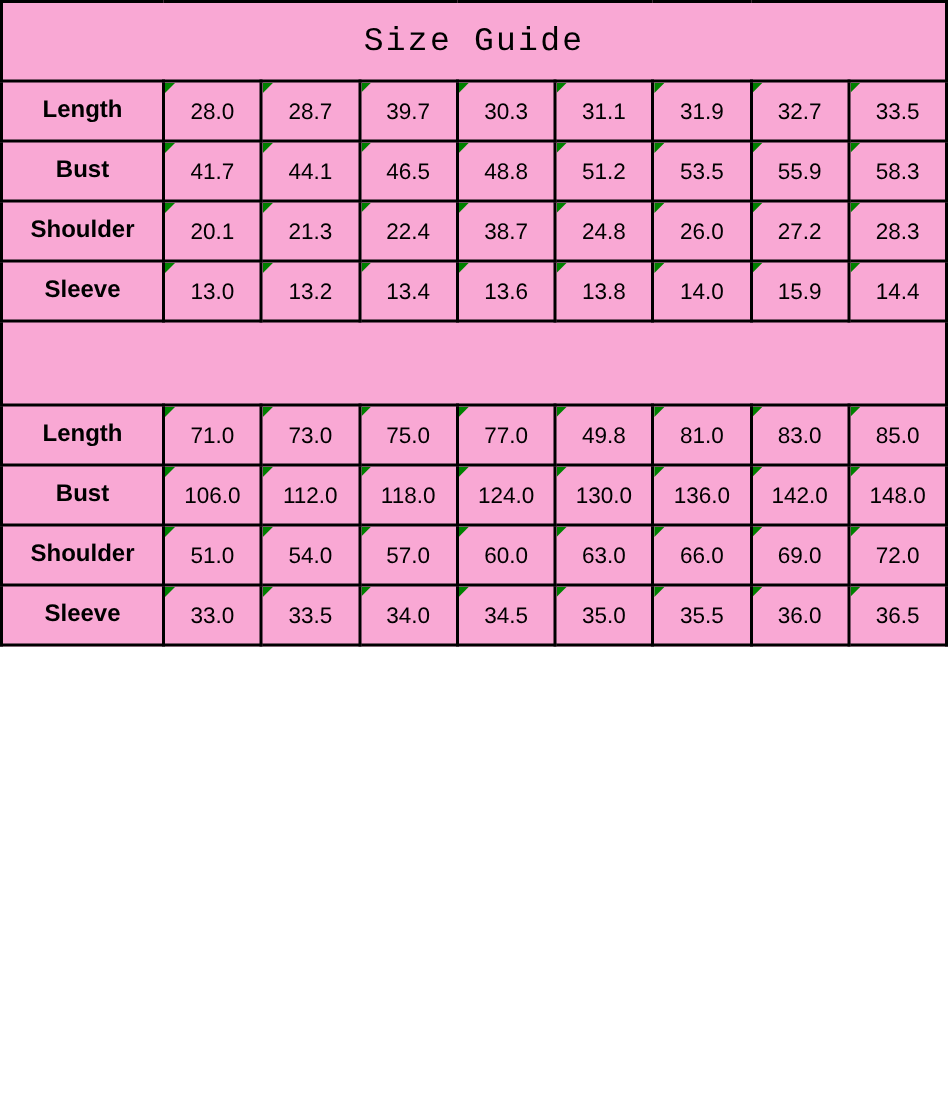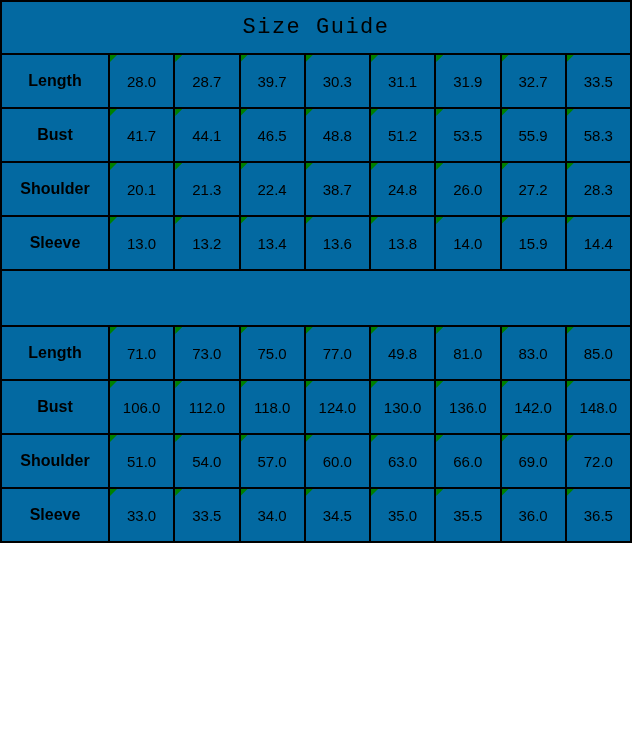--- a/index.html
+++ b/index.html
@@ -1,40 +1,40 @@
 <!DOCTYPE html>
 <html><head>
 <meta charset="utf-8">
 <style>
   html,body{margin:0;padding:0;background:#ffffff;}
   body{width:632px;height:730px;font-family:"Liberation Sans",sans-serif;}
   table.size-guide{
     border-collapse:collapse;
     table-layout:fixed;
     width:632px;
-    background:#0369a1;
+    background:#f9a8d4;
   }
   table.size-guide td, table.size-guide th{
     border:2px solid #000000;
     text-align:center;
     vertical-align:middle;
     padding:0;
     overflow:hidden;
   }
   col.c0{width:108px;}
   .title-cell{
     height:51px;
     font-family:"Liberation Mono","DejaVu Sans Mono",monospace;
     font-weight:normal;
     font-size:22px;
     letter-spacing:1.5px;
   }
   .hdr{height:54px;font-weight:bold;font-size:16px;}
   .lbl{font-weight:bold;font-size:16px;}
-  tr.datarow{height:54px;}
+  tr.datarow{height:40px;}
   td.v{
     position:relative;
     font-size:15px;
     font-weight:normal;
     color:#000000;
   }
   i.fl{
     position:absolute;
     top:0;left:0;
     width:7px;height:7px;

